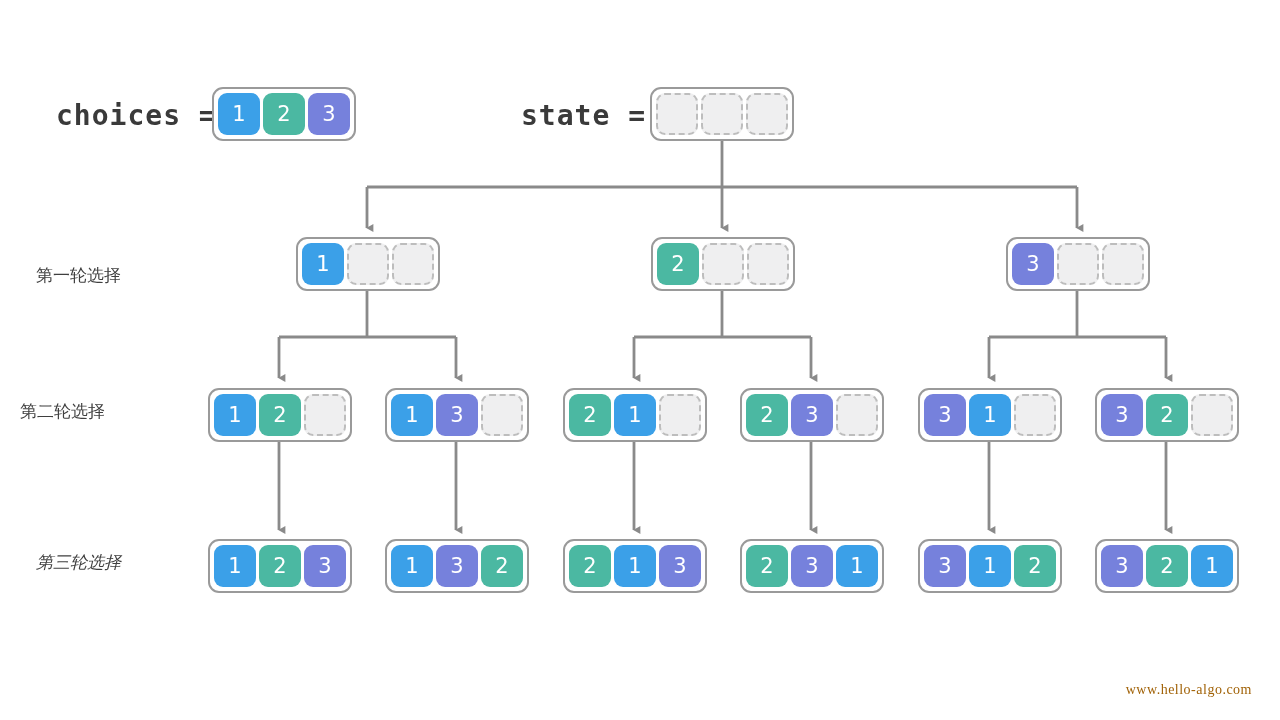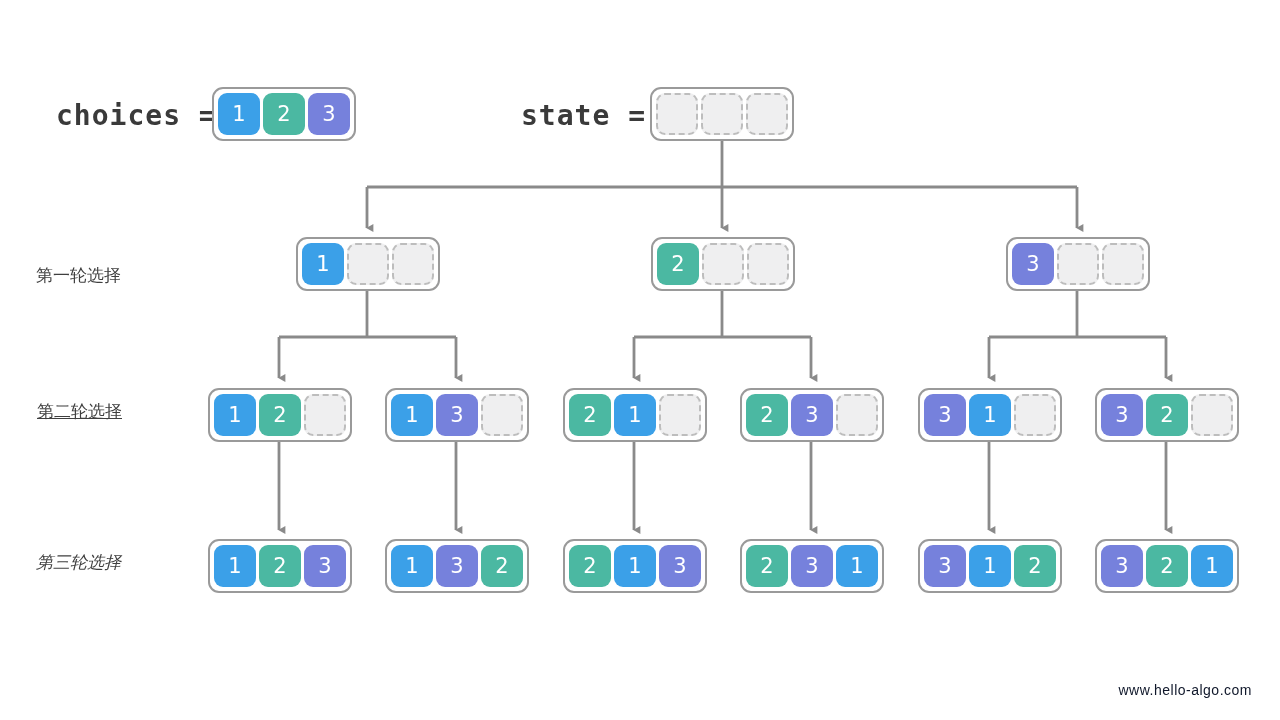--- a/index.html
+++ b/index.html
@@ -82,23 +82,23 @@
   }
   .cell.c1 { background: #3BA0E8; }
   .cell.c2 { background: #4BB8A2; }
   .cell.c3 { background: #7681DC; }
 
   
   .watermark {
     position: absolute;
     right: 28px;
     bottom: 22px;
-    font-family: Liberation Sans, sans-serif;
+    font-family: Liberation Serif, serif;
     font-size: 14px;
-    color: #0f172a;
+    color: #a16207;
     letter-spacing: 0.5px;
   }
 </style>
 </head>
 <body>
 
 <div id="canvas">
 
   <svg id="edges" viewBox="0 0 1280 720">
     <defs>
@@ -149,21 +149,21 @@
 
   <div class="hdr-label" style="left:521px; top:99px;text-align:right;">state =</div>
 
   <div class="node" id="state-node" style="left:650px; top:87px;">
       <div class="cell empty"></div>
       <div class="cell empty"></div>
       <div class="cell empty"></div>
     </div>
 
   <div class="row-label" style="left:36px; top:264px;">第一轮选择</div>
-  <div class="row-label" style="left:37px; top:400px;text-decoration:underline;">第二轮选择</div>
+  <div class="row-label" style="left:20px; top:400px;">第二轮选择</div>
   <div class="row-label" style="left:36px; top:551px;font-style:italic;">第三轮选择</div>
 
   <div id="level1-host">
       <div class="node" style="left: 296px; top: 237px;">
         <div class="cell c1">1</div>
         <div class="cell empty"></div>
         <div class="cell empty"></div>
       </div>
       <div class="node" style="left: 651px; top: 237px;">
         <div class="cell c2">2</div>

